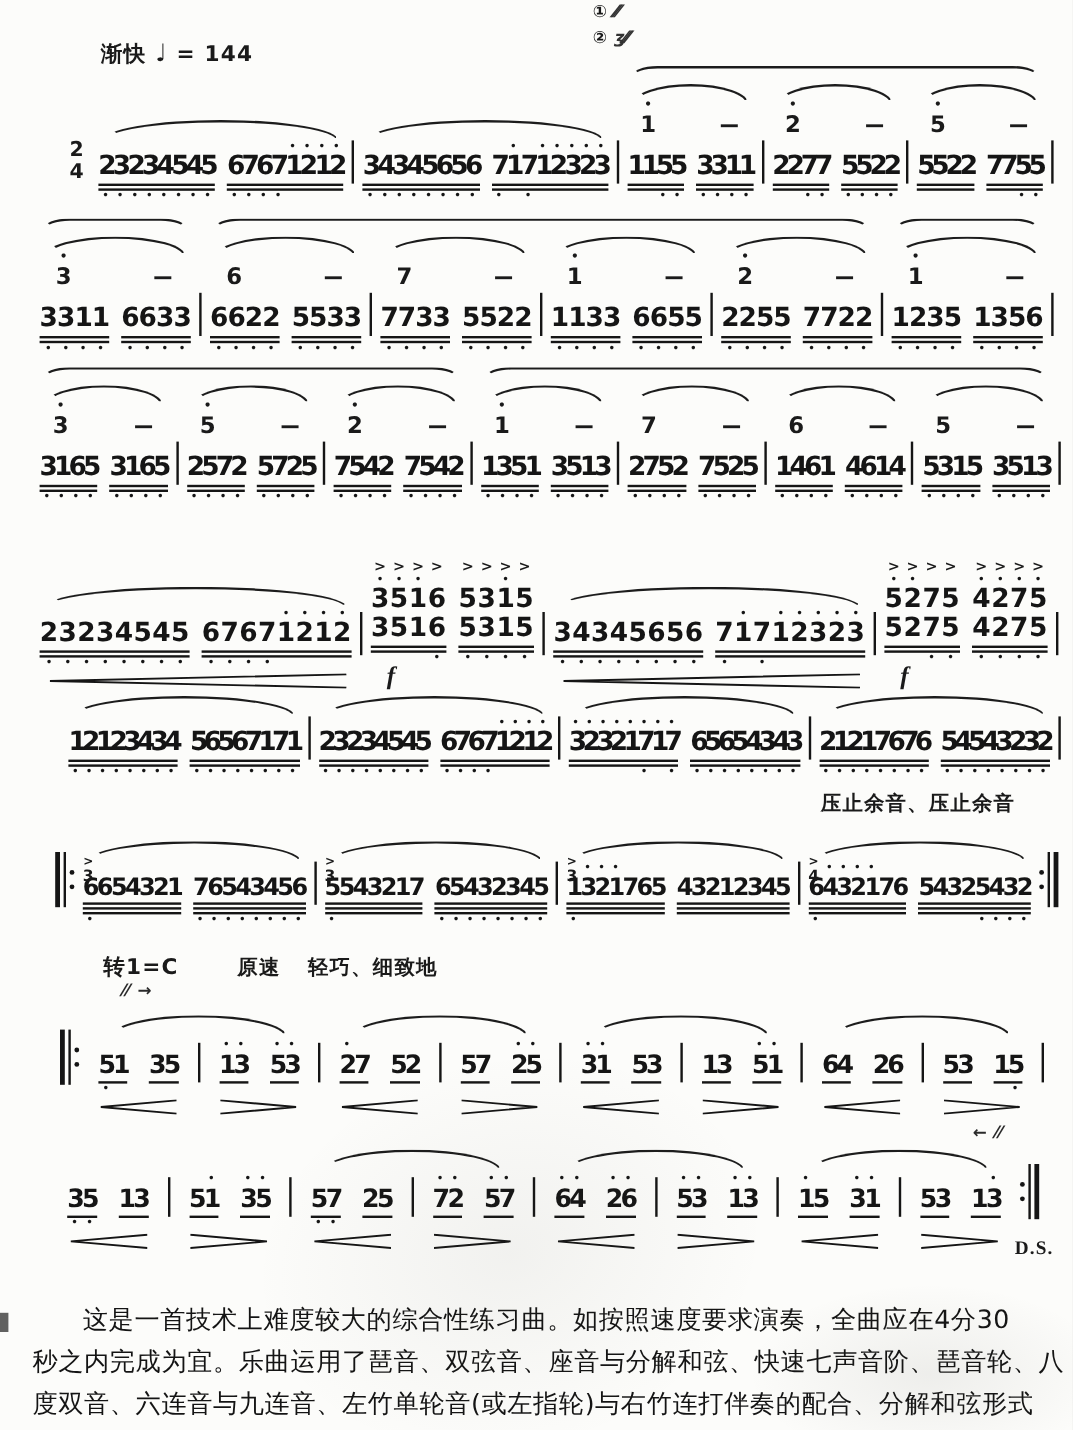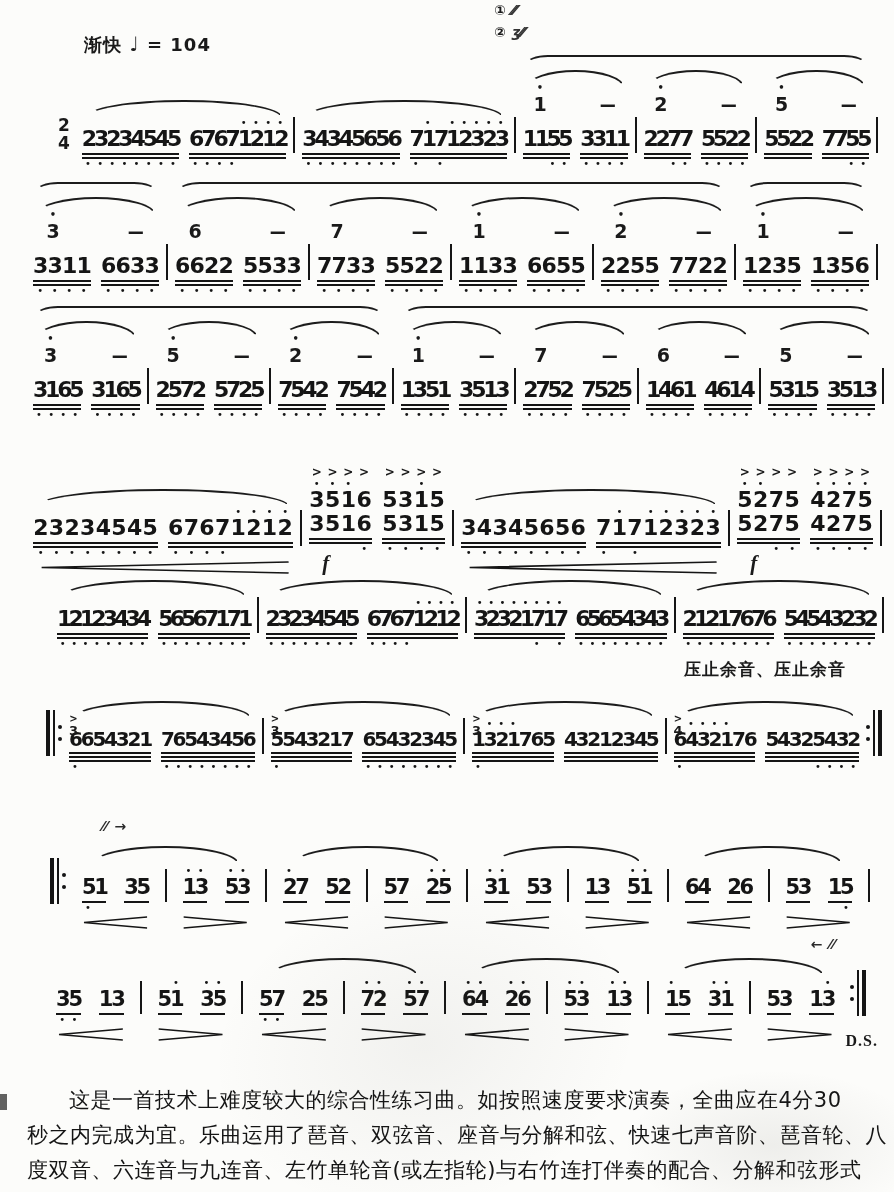--- a/index.html
+++ b/index.html
@@ -83,32 +83,37 @@
   .artifact{position:absolute;left:0;top:1094px;width:7px;height:16px;background:#3a3a3a;opacity:.8;}
 </style>
 </head>
 <body>
 
 <div class="sheet">
 
   <div class="tempo">
     <span>渐快</span>
     <span class="note">♩</span>
-    <span>= 104</span>
+    <span>= 144</span>
   </div>
 
   <div class="fn fn1">
     <span>①</span><span class="fsym">⁄⁄⁄</span>
   </div>
   <div class="fn fn2">
     <span>②</span><span class="fsym">ʒ⁄⁄⁄</span>
   </div>
 
   <div class="ann">压止余音、压止余音</div>
 
+  <div class="keyline">
+    <span class="kmod">转1=C</span>
+    <span class="ktempo">原速</span>
+    <span>轻巧、细致地</span>
+  </div>
 
   <div class="mark mark-l">⁄⁄ →</div>
   <div class="mark mark-r">← ⁄⁄</div>
   <div class="ds">D.S.</div>
 
   <div id="score">
       <div class="system " style="top: 55px; left: 58px; right: 16px;">
         <div class="ts">
           <span>2</span>
           <span>4</span>

